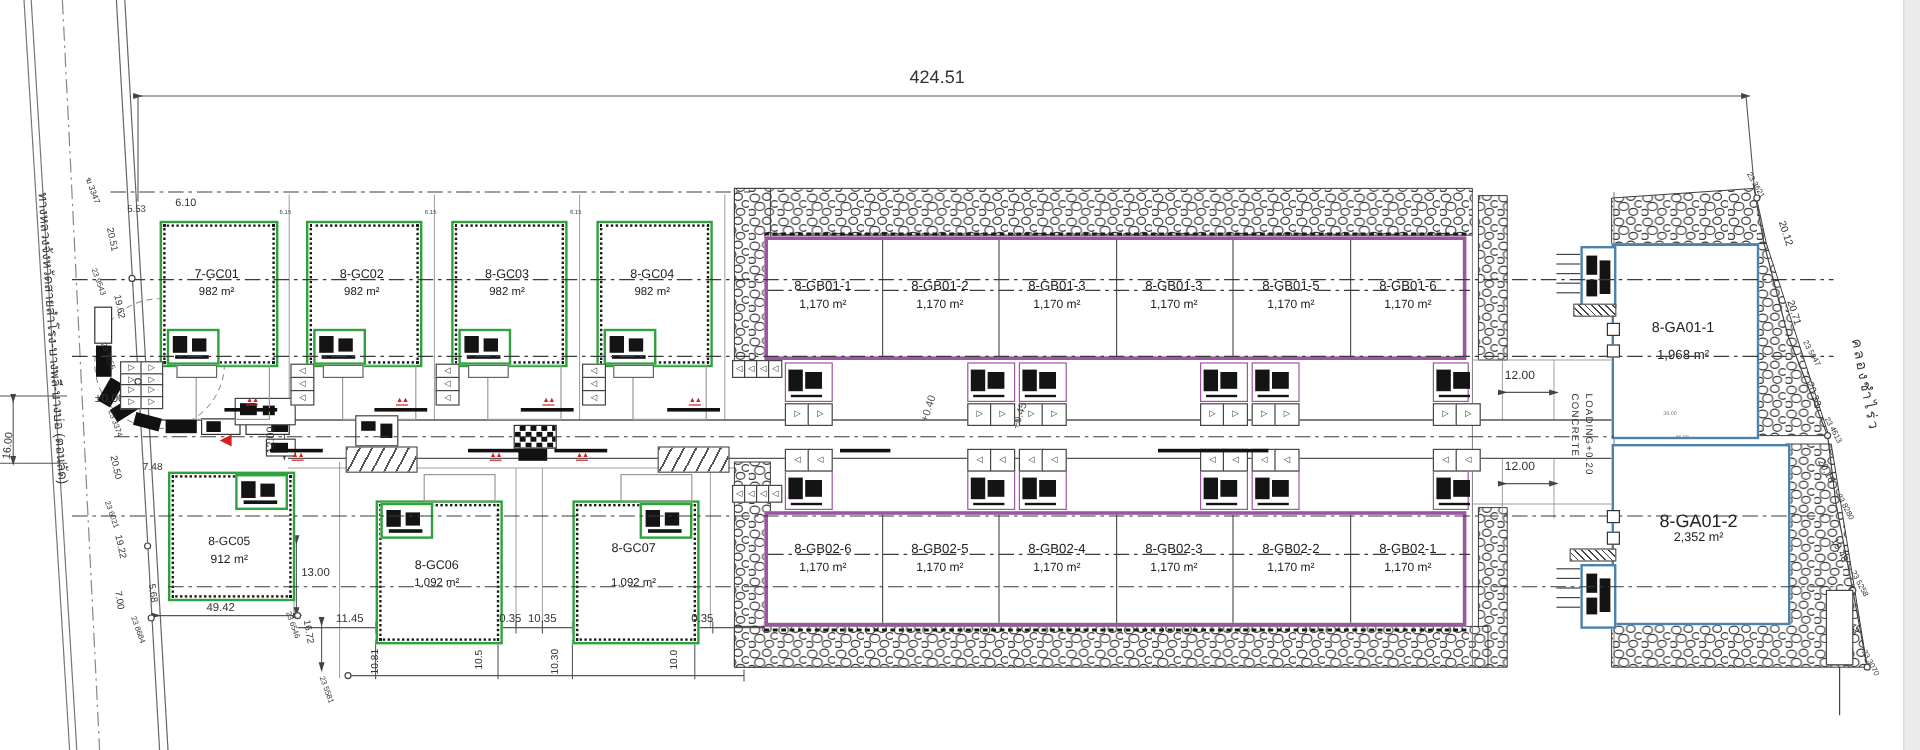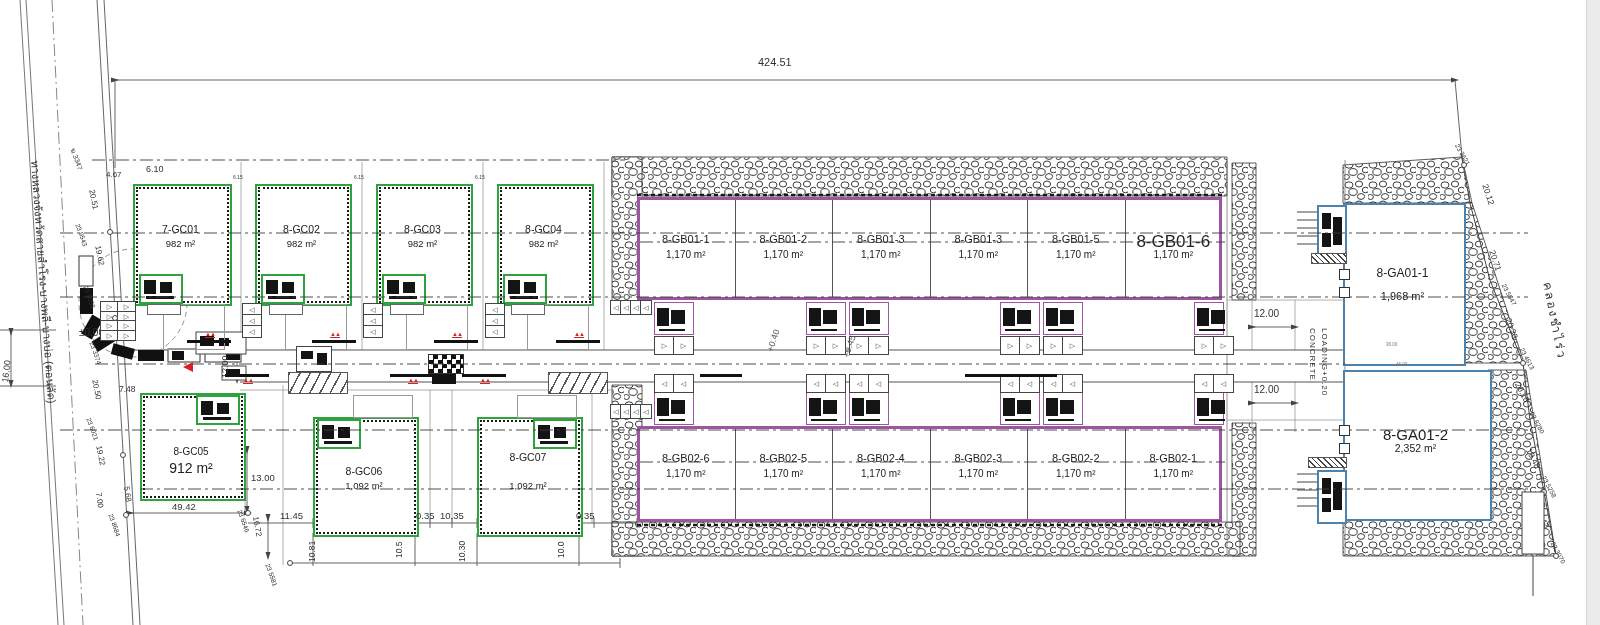--- a/index.html
+++ b/index.html
@@ -293,21 +293,21 @@
       <div class="blob" style="left: 3px; top: 4px; width: 12px; height: 14px;"></div>
       <div class="blob" style="left: 19px; top: 6px; width: 12px; height: 11px;"></div>
       <div class="blob" style="left: 5px; top: 20px; width: 28px; height: 3px;"></div>
     </div>
     <div class="tab" style="left: 511px; top: 304px; width: 32px; height: 9px;"></div>
     <div class="drive" style="left: 527px; top: 304px; width: 60px; height: 44px;"></div>
     <div class="gc" style="left: 140px; top: 393px; width: 102px; height: 104px;">
       <div class="gcin"></div>
     </div>
     <div class="ulabel" style="left: 131px; top: 446px; width: 120px; font-size: 10px;">8-GC05</div>
-    <div class="ulabel" style="left: 131px; top: 461px; width: 120px; font-size: 14px;">912 m²</div>
+    <div class="ulabel" style="left: 131px; top: 461px; width: 120px; font-size: 10px;">912 m²</div>
     <div class="annex" style="left: 196px; top: 395px; width: 40px; height: 26px;">
       <div class="blob" style="left: 3px; top: 4px; width: 12px; height: 14px;"></div>
       <div class="blob" style="left: 19px; top: 6px; width: 12px; height: 11px;"></div>
       <div class="blob" style="left: 5px; top: 20px; width: 28px; height: 3px;"></div>
     </div>
     <div class="gc" style="left: 313px; top: 417px; width: 102px; height: 116px;">
       <div class="gcin"></div>
     </div>
     <div class="ulabel" style="left: 304px; top: 466px; width: 120px; font-size: 10.5px;">8-GC06</div>
     <div class="ulabel" style="left: 304px; top: 481px; width: 120px; font-size: 9.5px;">1,092 m²</div>
@@ -337,21 +337,21 @@
     <div class="ulabel" style="left: 625.75px; top: 233px; width: 120px; font-size: 11px;">8-GB01-1</div>
     <div class="ulabel" style="left: 625.75px; top: 249px; width: 120px; font-size: 10px;">1,170 m²</div>
     <div class="ulabel" style="left: 723.25px; top: 233px; width: 120px; font-size: 11px;">8-GB01-2</div>
     <div class="ulabel" style="left: 723.25px; top: 249px; width: 120px; font-size: 10px;">1,170 m²</div>
     <div class="ulabel" style="left: 820.75px; top: 233px; width: 120px; font-size: 11px;">8-GB01-3</div>
     <div class="ulabel" style="left: 820.75px; top: 249px; width: 120px; font-size: 10px;">1,170 m²</div>
     <div class="ulabel" style="left: 918.25px; top: 233px; width: 120px; font-size: 11px;">8-GB01-3</div>
     <div class="ulabel" style="left: 918.25px; top: 249px; width: 120px; font-size: 10px;">1,170 m²</div>
     <div class="ulabel" style="left: 1015.75px; top: 233px; width: 120px; font-size: 11px;">8-GB01-5</div>
     <div class="ulabel" style="left: 1015.75px; top: 249px; width: 120px; font-size: 10px;">1,170 m²</div>
-    <div class="ulabel" style="left: 1113.25px; top: 233px; width: 120px; font-size: 17px;">8-GB01-6</div>
+    <div class="ulabel" style="left: 1113.25px; top: 233px; width: 120px; font-size: 11px;">8-GB01-6</div>
     <div class="ulabel" style="left: 1113.25px; top: 249px; width: 120px; font-size: 10px;">1,170 m²</div>
     <div class="office" style="left: 654px; top: 302px; width: 38px; height: 31px;">
       <div class="blob" style="left: 2px; top: 5px; width: 12px; height: 18px;"></div>
       <div class="blob" style="left: 16px; top: 7px; width: 14px; height: 14px;"></div>
       <div class="blob" style="left: 4px; top: 26px; width: 26px; height: 2px;"></div>
     </div>
     <div class="stall" style="left: 654px; top: 336px; width: 19px; height: 17px;">▷</div>
     <div class="stall" style="left: 673px; top: 336px; width: 19px; height: 17px;">▷</div>
     <div class="office" style="left: 806px; top: 302px; width: 38px; height: 31px;">
       <div class="blob" style="left: 2px; top: 5px; width: 12px; height: 18px;"></div>
@@ -447,22 +447,22 @@
       <div class="blob" style="left: 4px; top: 26px; width: 26px; height: 2px;"></div>
     </div>
     <div class="stall" style="left: 1194px; top: 374px; width: 19px; height: 17px;">◁</div>
     <div class="stall" style="left: 1213px; top: 374px; width: 19px; height: 17px;">◁</div>
     <div class="ga" style="left: 1343px; top: 203px; width: 119px; height: 159px;"></div>
     <div class="ulabel" style="left: 1342.5px; top: 267px; width: 120px; font-size: 12px;">8-GA01-1</div>
     <div class="ulabel" style="left: 1342.5px; top: 290px; width: 120px; font-size: 11px;">1,968 m²</div>
     <div class="ga" style="left: 1343px; top: 370px; width: 145px; height: 147px;"></div>
     <div class="ulabel" style="left: 1355.5px; top: 427px; width: 120px; font-size: 15px;">8-GA01-2</div>
     <div class="ulabel" style="left: 1355.5px; top: 443px; width: 120px; font-size: 10.5px;">2,352 m²</div>
-    <div class="ann" style="left: 758px; top: 57px; font-size: 11px;">424.51</div>
-    <div class="ann" style="left: 106px; top: 171px; font-size: 8px;">4.67</div>
+    <div class="ann" style="left: 758px; top: 57px; font-size: 15px;">424.51</div>
+    <div class="ann" style="left: 106px; top: 171px; font-size: 8px;">5.53</div>
     <div class="ann" style="left: 146px; top: 165px; font-size: 9px;">6.10</div>
     <div class="ann" style="left: 233px; top: 175px; font-size: 5px; color: rgb(68, 68, 68);">6.15</div>
     <div class="ann" style="left: 354px; top: 175px; font-size: 5px; color: rgb(68, 68, 68);">6.15</div>
     <div class="ann" style="left: 475px; top: 175px; font-size: 5px; color: rgb(68, 68, 68);">6.15</div>
     <div class="ann" style="left: 79px; top: 328px; font-size: 10px;">±0.00</div>
     <div class="ann" style="left: 1px; top: 382px; font-size: 9px; transform: rotate(-83deg);">16.00</div>
     <div class="ann" style="left: 221px; top: 378px; font-size: 9px; transform: rotate(-90deg);">12.00</div>
     <div class="ann" style="left: 1254px; top: 309px; font-size: 10px;">12.00</div>
     <div class="ann" style="left: 1254px; top: 385px; font-size: 10px;">12.00</div>
     <div class="ann" style="left: 119px; top: 385px; font-size: 8.5px;">7.48</div>

